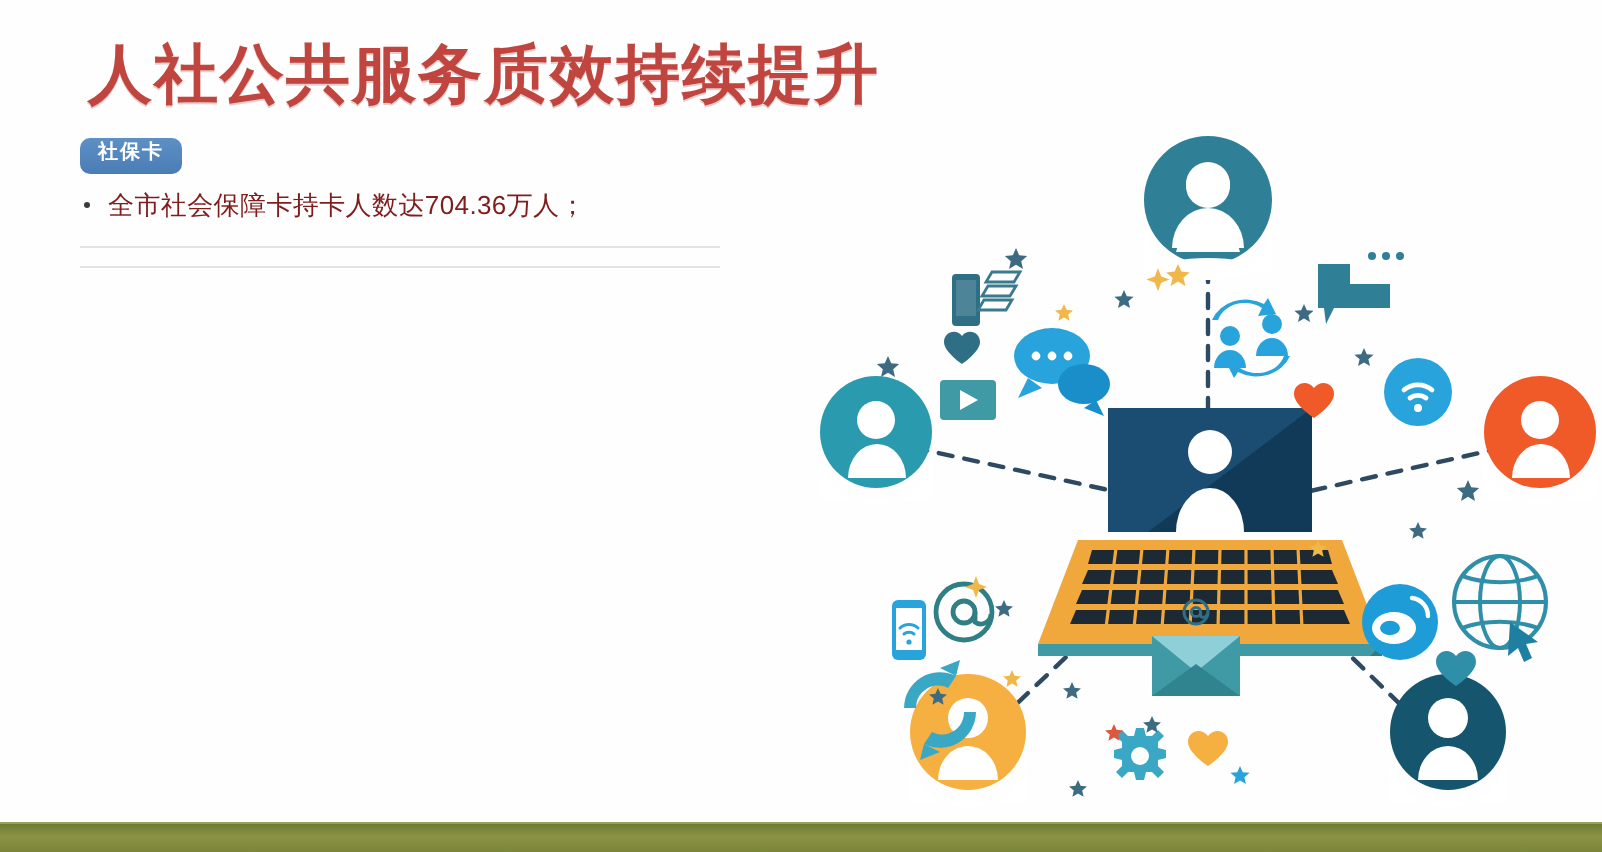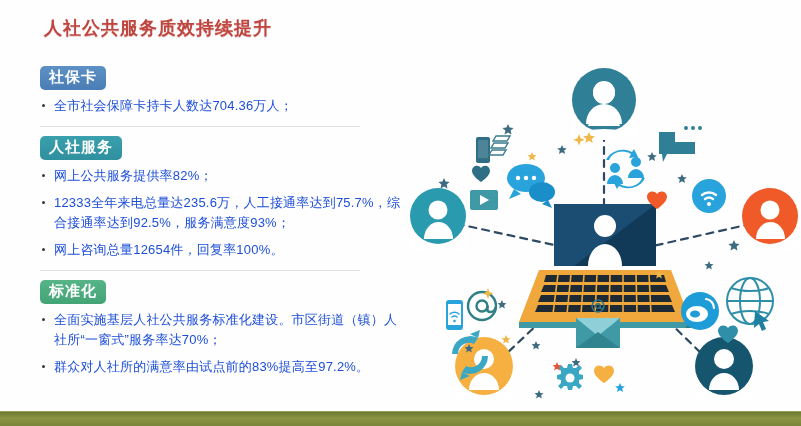--- a/index.html
+++ b/index.html
@@ -11,59 +11,59 @@
     position:relative;
   }
   .slide{
     position:absolute;inset:0;
     background:#fefefe;
   }
   
   .title{
     position:absolute;
     left:44px;top:16px;
-    font-size:18px;
+    font-size:32px;
     font-weight:bold;
     letter-spacing:1px;
     color:#c0453f;
     white-space:nowrap;
     text-shadow:0 1px 0 rgba(160,60,55,.25);
   }
   
   .content{
     position:absolute;
     left:40px;top:66px;
     width:370px;
   }
   .section{ margin-bottom:10px; position:relative; }
   .badge{
     display:inline-block;
     padding:2px 9px 3px 9px;
     border-radius:5px;
     color:#ffffff;
-    font-size:15px;
+    font-size:10px;
     font-weight:bold;
     letter-spacing:1px;
     line-height:1.25;
   }
   .badge.blue{background:linear-gradient(180deg,#5d90c4 0%,#4a7db5 100%);}
   .badge.teal{background:linear-gradient(180deg,#3aa0ad 0%,#2f8f9e 100%);}
   .badge.green{background:linear-gradient(180deg,#56b487 0%,#43a476 100%);}
   .bullets{
     margin:6px 0 0 0;
     padding:0;
     list-style:none;
   }
   .bullets li{
     position:relative;
     padding-left:14px;
     margin-bottom:7px;
     font-size:13px;
     line-height:1.55;
-    color:#1d4ed8;
+    color:#7f1d1d;
     letter-spacing:.2px;
   }
   .bullets li::before{
     content:"";
     position:absolute;
     left:2px;top:8px;
     width:3px;height:3px;
     background:#3b3b3b;
     border-radius:50%;
   }
@@ -99,37 +99,22 @@
   <div class="content">
 
     <div class="section">
       <span class="badge blue">社保卡</span>
       <ul class="bullets">
         <li>全市社会保障卡持卡人数达704.36万人；</li>
       </ul>
     </div>
     <div class="divider"></div>
 
-    <div class="section">
-      <span class="badge teal">人社服务</span>
-      <ul class="bullets">
-        <li>网上公共服务提供率82%；</li>
-        <li>12333全年来电总量达235.6万，人工接通率达到75.7%，综合接通率达到92.5%，服务满意度93%；</li>
-        <li>网上咨询总量12654件，回复率100%。</li>
-      </ul>
-    </div>
     <div class="divider"></div>
 
-    <div class="section">
-      <span class="badge green">标准化</span>
-      <ul class="bullets">
-        <li>全面实施基层人社公共服务标准化建设。市区街道（镇）人社所“一窗式”服务率达70%；</li>
-        <li>群众对人社所的满意率由试点前的83%提高至97.2%。</li>
-      </ul>
-    </div>
 
   </div>
 
   <div class="illus">
     <svg width="393" height="350" viewBox="0 0 393 350" xmlns="http://www.w3.org/2000/svg">
 
       <g stroke="#2e4a63" stroke-width="2.2" stroke-dasharray="7 6" fill="none" stroke-linecap="round">
         <path d="M196 78 L196 148"></path>
         <path d="M36 165 L160 192"></path>
         <path d="M356 165 L236 192"></path>

